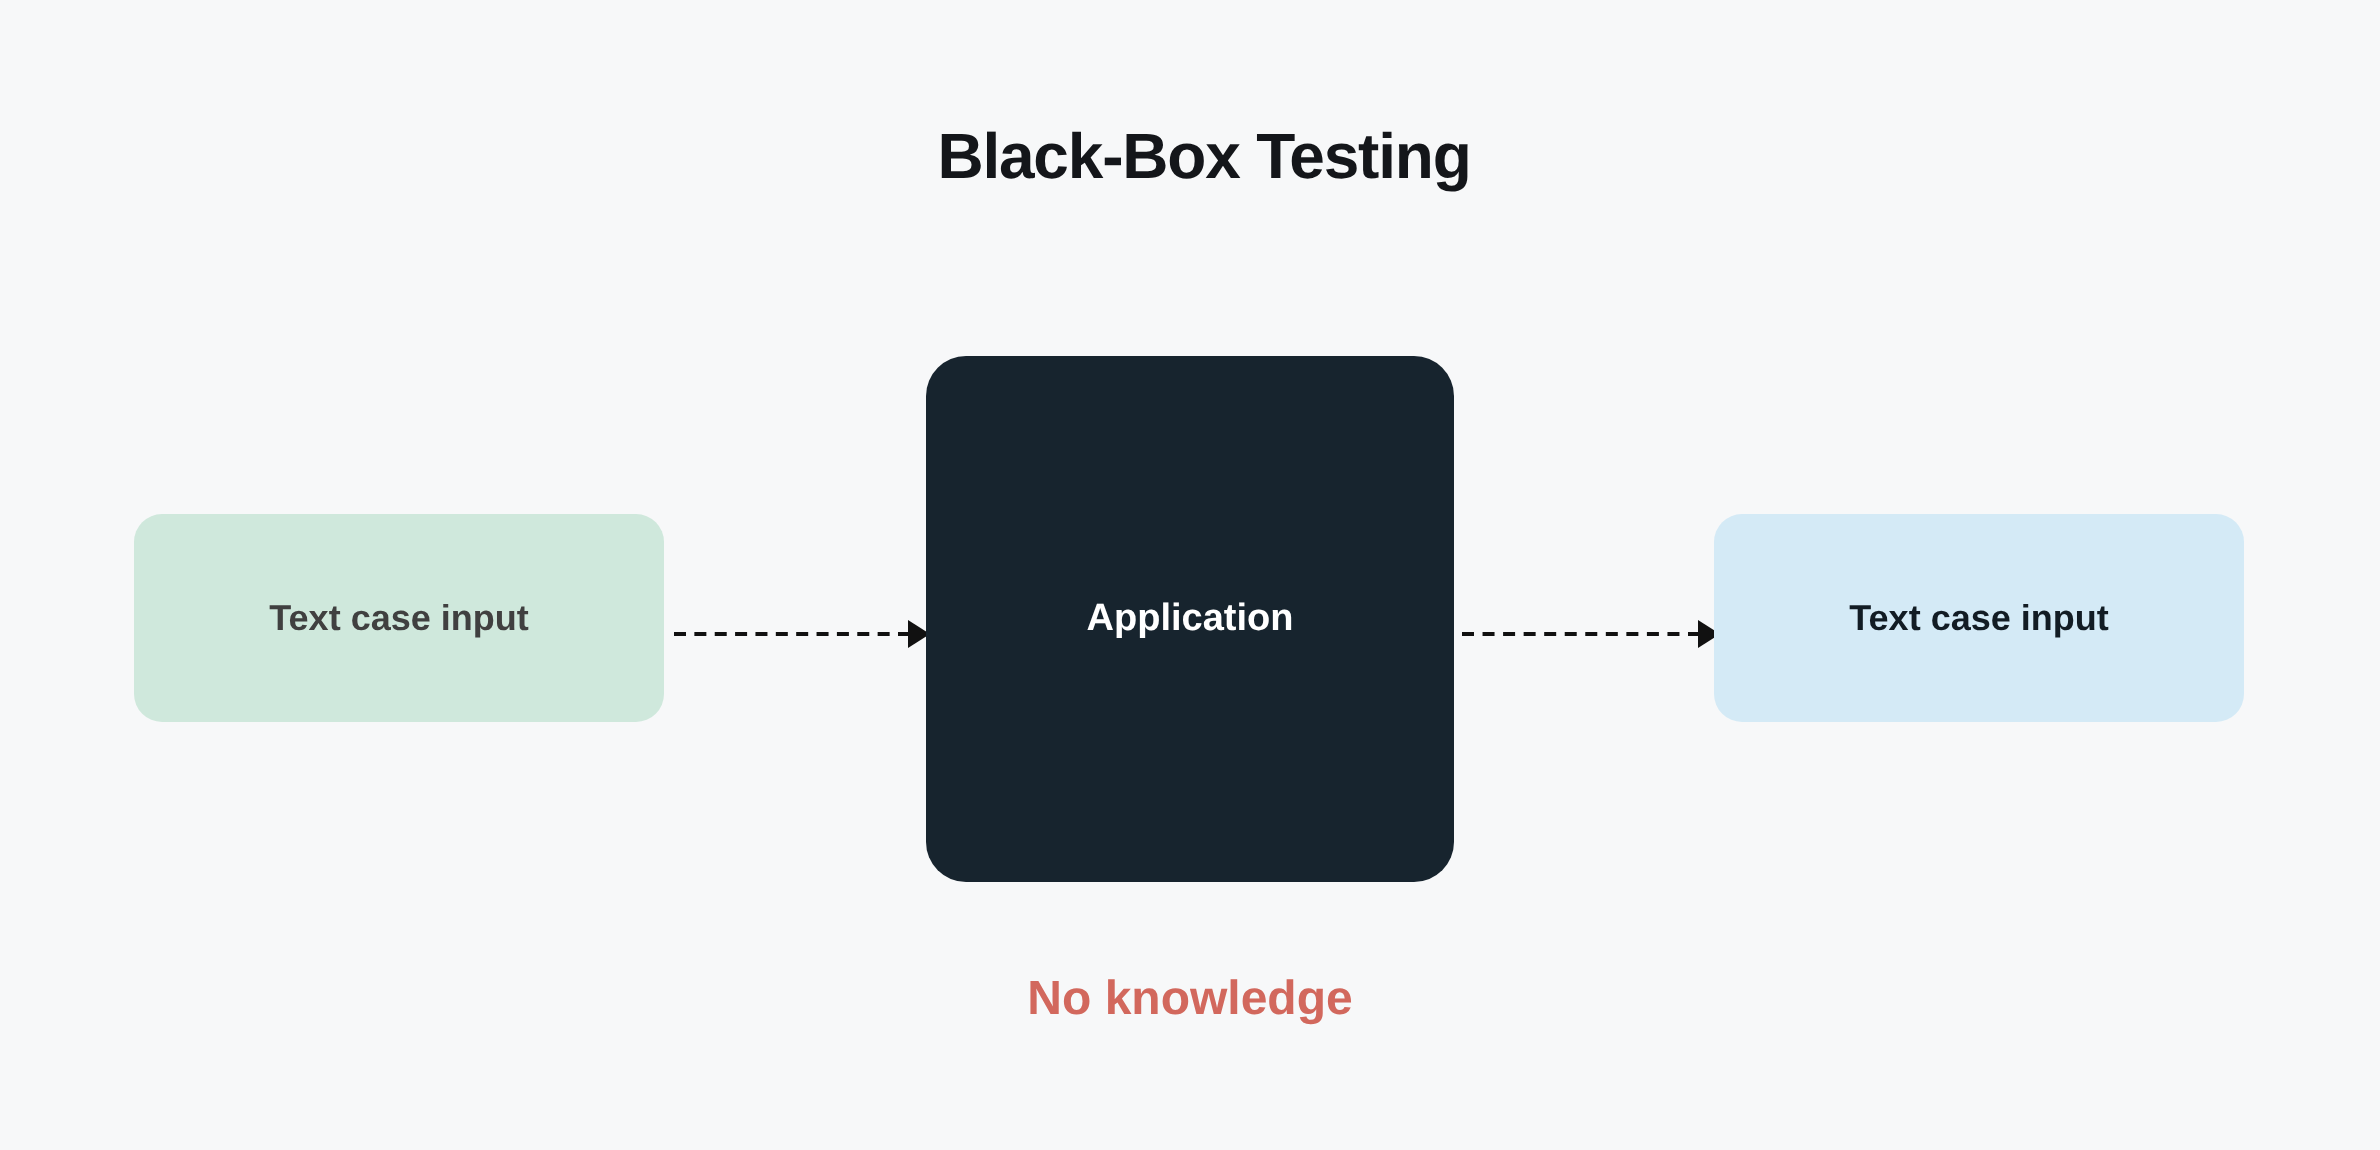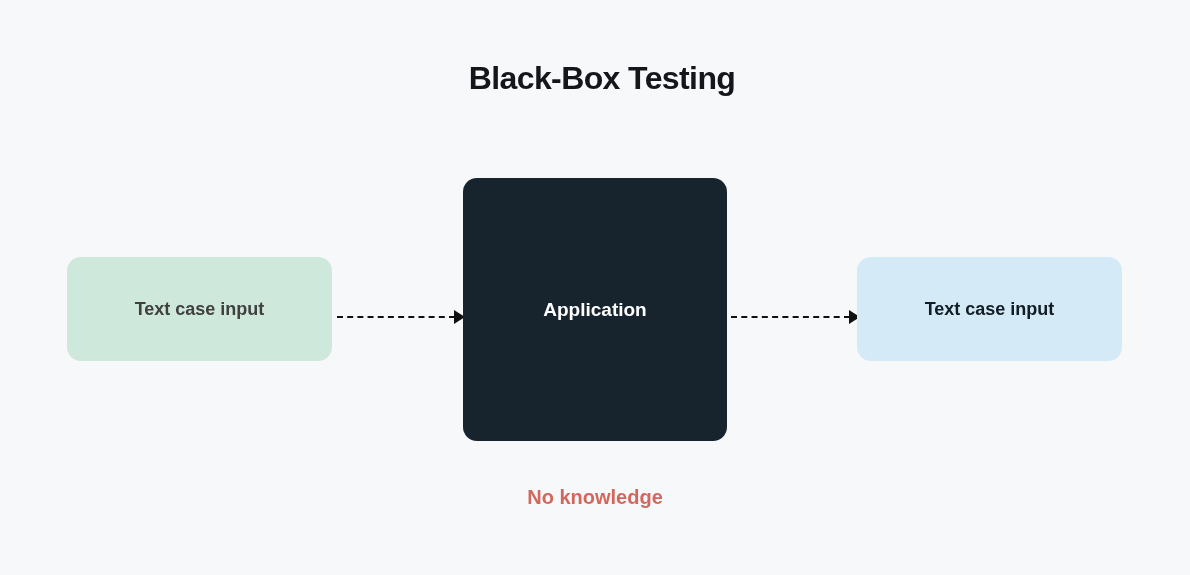--- a/index.html
+++ b/index.html
@@ -92,42 +92,42 @@
     border-left: 11px solid #111111;
     margin-left: -1px;
   }
 
   .annotation {
     position: absolute;
     top: 486px;
     left: 463px;
     width: 264px;
     text-align: center;
-    font-size: 20px;
+    font-size: 24px;
     font-weight: 600;
     color: #d2685d;
   }
 </style>
 </head>
 <body>
 
 <div class="canvas" style="background-color: rgb(247, 248, 249);">
 
   <h1 class="title">Black-Box Testing</h1>
 
   <div class="box input-box" style="background-color: rgb(207, 232, 220);">
     <span style="color: #404040;">Text case input</span>
   </div>
 
   <div class="arrow arrow-1">
     <div class="arrow-line"></div>
     <div class="arrow-head"></div>
   </div>
 
-  <div class="box application-box" style="background-color: rgb(23, 36, 46);">
+  <div class="box application-box" style="background-color: rgb(23, 36, 46); border-radius: 20px;">
     <span style="color: rgb(255, 255, 255);">Application</span>
   </div>
 
   <div class="arrow arrow-2">
     <div class="arrow-line"></div>
     <div class="arrow-head"></div>
   </div>
 
   <div class="box output-box" style="background-color: rgb(212, 234, 246);">
     <span style="color: rgb(18, 28, 36);">Text case input</span>

